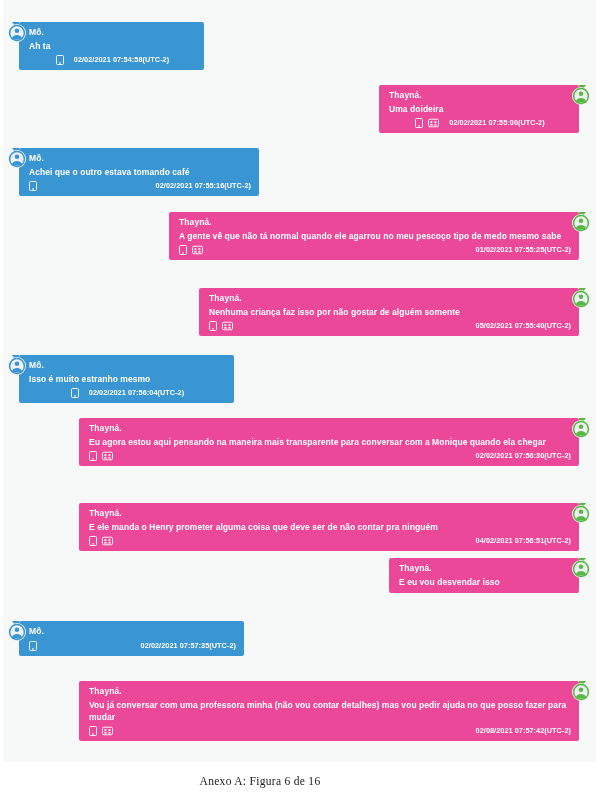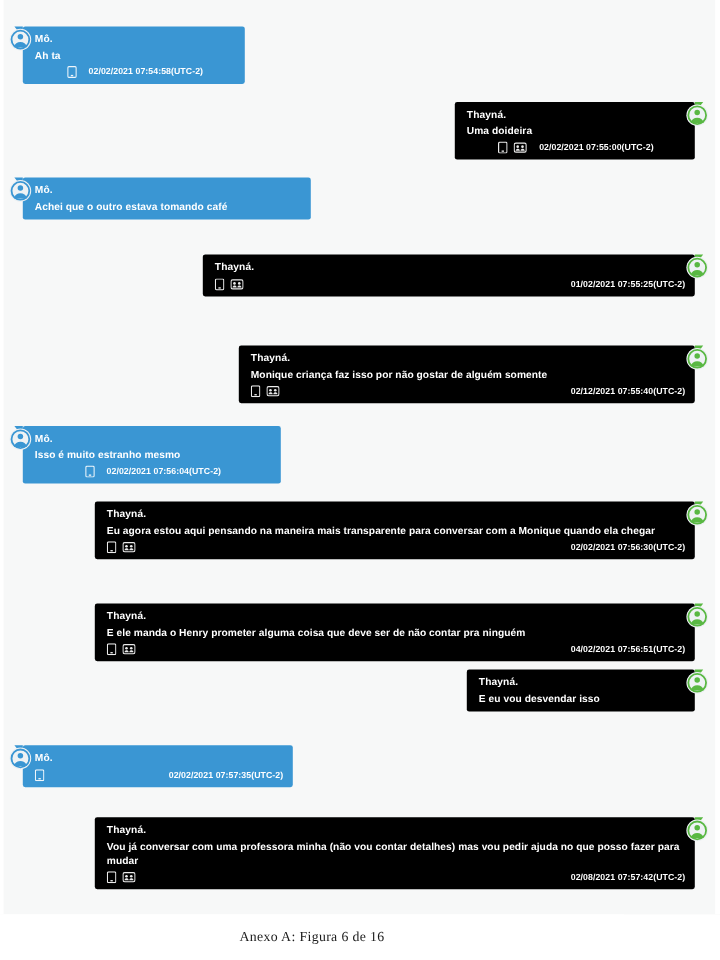--- a/index.html
+++ b/index.html
@@ -78,21 +78,21 @@
 
   .bubble {
     position: relative;
     border-radius: 2px;
     padding: 4px 8px 4px 10px;
     box-sizing: border-box;
     color: #ffffff;
     min-width: 120px;
   }
   .bubble.blue  { background: #3a96d3; margin-left: -7px; }
-  .bubble.green { background: #000000; margin-right: -7px; }
+  .bubble.green { background: #ec4899; margin-right: -7px; }
 
   
   .bubble.blue::before {
     content: "";
     position: absolute;
     top: 0;
     left: -7px;
     width: 0; height: 0;
     border-top: 9px solid #3a96d3;
     border-left: 7px solid transparent;
@@ -240,33 +240,45 @@
           <svg width="18" height="18" viewBox="0 0 18 18" aria-hidden="true">
             <circle cx="9" cy="9" r="8.6" fill="#eef2f4"></circle>
             <circle cx="9" cy="9" r="7.4" fill="none" stroke="#3a96d3" stroke-width="1.5"></circle>
             <circle cx="9" cy="6.7" r="2.3" fill="#3a96d3"></circle>
             <path d="M3.6 15.4c.7-3 2.8-4.3 5.4-4.3s4.7 1.3 5.4 4.3z" fill="#3a96d3"></path>
           </svg>
         </div>
         <div class="bubble blue" style="width: 240px;">
           <div class="sender">Mô.</div>
           <div class="body-text">Achei que o outro estava tomando café</div>
+          <div class="meta ts-far">
+            <span class="icons">
+              <span>
+                <svg width="8" height="10" viewBox="0 0 8 10" aria-hidden="true">
+                  <rect x="0.5" y="0.5" width="7" height="9" rx="1" fill="none" stroke="#ffffff" stroke-width="1"></rect>
+                  <rect x="3" y="7.4" width="2" height="1.1" fill="#ffffff"></rect>
+                </svg>
+              </span>
+            </span>
+            <span class="timestamp">02/02/2021 07:55:16(UTC-2)</span>
+          </div>
         </div>
       </div>
       <div class="msg-row right" style="top: 212px;">
         <div class="avatar">
           <svg width="18" height="18" viewBox="0 0 18 18" aria-hidden="true">
             <circle cx="9" cy="9" r="8.6" fill="#eef2f4"></circle>
             <circle cx="9" cy="9" r="7.4" fill="none" stroke="#59b843" stroke-width="1.5"></circle>
             <circle cx="9" cy="6.7" r="2.3" fill="#59b843"></circle>
             <path d="M3.6 15.4c.7-3 2.8-4.3 5.4-4.3s4.7 1.3 5.4 4.3z" fill="#59b843"></path>
           </svg>
         </div>
         <div class="bubble green" style="width: 410px;">
           <div class="sender">Thayná.</div>
+          <div class="body-text">A gente vê que não tá normal quando ele agarrou no meu pescoço tipo de medo mesmo sabe</div>
           <div class="meta ts-far">
             <span class="icons">
               <span>
                 <svg width="8" height="10" viewBox="0 0 8 10" aria-hidden="true">
                   <rect x="0.5" y="0.5" width="7" height="9" rx="1" fill="none" stroke="#ffffff" stroke-width="1"></rect>
                   <rect x="3" y="7.4" width="2" height="1.1" fill="#ffffff"></rect>
                 </svg>
               </span>
               <span>
                 <svg width="11" height="10" viewBox="0 0 11 10" aria-hidden="true">
@@ -286,40 +298,40 @@
         <div class="avatar">
           <svg width="18" height="18" viewBox="0 0 18 18" aria-hidden="true">
             <circle cx="9" cy="9" r="8.6" fill="#eef2f4"></circle>
             <circle cx="9" cy="9" r="7.4" fill="none" stroke="#59b843" stroke-width="1.5"></circle>
             <circle cx="9" cy="6.7" r="2.3" fill="#59b843"></circle>
             <path d="M3.6 15.4c.7-3 2.8-4.3 5.4-4.3s4.7 1.3 5.4 4.3z" fill="#59b843"></path>
           </svg>
         </div>
         <div class="bubble green" style="width: 380px;">
           <div class="sender">Thayná.</div>
-          <div class="body-text">Monique criança faz isso por não gostar de alguém somente</div>
+          <div class="body-text">Nenhuma criança faz isso por não gostar de alguém somente</div>
           <div class="meta ts-far">
             <span class="icons">
               <span>
                 <svg width="8" height="10" viewBox="0 0 8 10" aria-hidden="true">
                   <rect x="0.5" y="0.5" width="7" height="9" rx="1" fill="none" stroke="#ffffff" stroke-width="1"></rect>
                   <rect x="3" y="7.4" width="2" height="1.1" fill="#ffffff"></rect>
                 </svg>
               </span>
               <span>
                 <svg width="11" height="10" viewBox="0 0 11 10" aria-hidden="true">
                   <rect x="0.5" y="1.2" width="10" height="7.6" rx="1.4" fill="none" stroke="#ffffff" stroke-width="1"></rect>
                   <circle cx="3.4" cy="4.2" r="1.1" fill="#ffffff"></circle>
                   <circle cx="7.4" cy="4.2" r="1.1" fill="#ffffff"></circle>
                   <path d="M1.7 7.6c.3-1.2 1-1.7 1.8-1.7s1.5.5 1.8 1.7z" fill="#ffffff"></path>
                   <path d="M5.7 7.6c.3-1.2 1-1.7 1.8-1.7s1.5.5 1.8 1.7z" fill="#ffffff"></path>
                 </svg>
               </span>
             </span>
-            <span class="timestamp">02/12/2021 07:55:40(UTC-2)</span>
+            <span class="timestamp">05/02/2021 07:55:40(UTC-2)</span>
           </div>
         </div>
       </div>
       <div class="msg-row left" style="top: 355px;">
         <div class="avatar">
           <svg width="18" height="18" viewBox="0 0 18 18" aria-hidden="true">
             <circle cx="9" cy="9" r="8.6" fill="#eef2f4"></circle>
             <circle cx="9" cy="9" r="7.4" fill="none" stroke="#3a96d3" stroke-width="1.5"></circle>
             <circle cx="9" cy="6.7" r="2.3" fill="#3a96d3"></circle>
             <path d="M3.6 15.4c.7-3 2.8-4.3 5.4-4.3s4.7 1.3 5.4 4.3z" fill="#3a96d3"></path>

